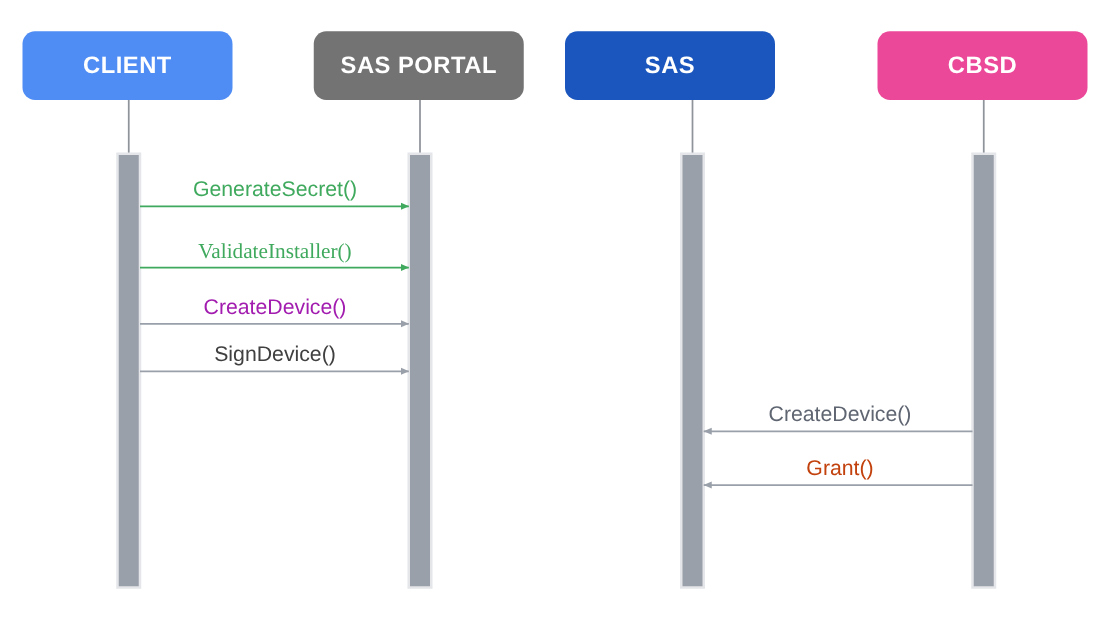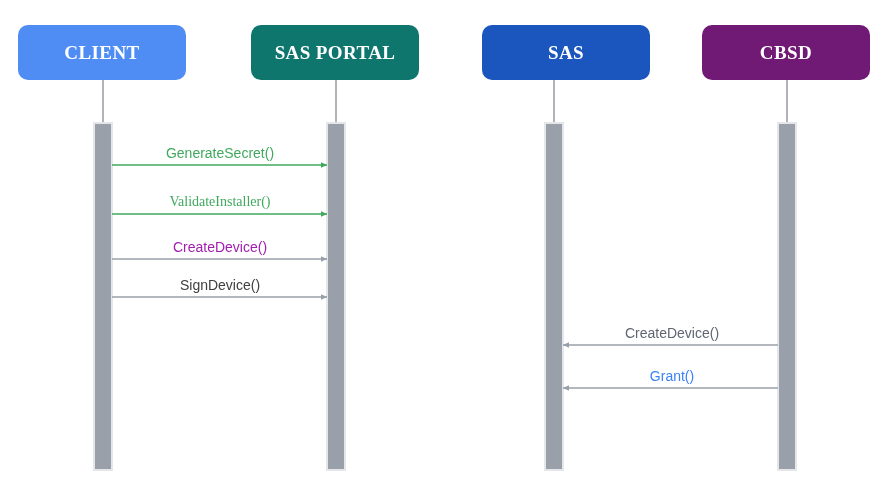--- a/index.html
+++ b/index.html
@@ -28,31 +28,31 @@
     position: absolute;
     border-radius: 10px;
     display: flex;
     align-items: center;
     justify-content: center;
     box-sizing: border-box;
     color: #ffffff;
     font-weight: bold;
     font-size: 19px;
     letter-spacing: 0.4px;
-    font-family: Liberation Serif, serif;
+    font-family: Liberation Sans, sans-serif;
     user-select: none;
   }
   .actor-label {
     display: block;
     text-align: center;
     line-height: 1;
   }
   .msg-label {
     position: absolute;
-    font-size: 14px;
+    font-size: 17px;
     font-family: "Liberation Sans", sans-serif;
     white-space: nowrap;
     transform: translate(-50%, -100%);
     line-height: 1;
     user-select: none;
   }
 </style>
 </head>
 <body>
 
@@ -93,32 +93,32 @@
         <line x1="112" x2="327" y1="297" y2="297" stroke="#9aa0a9" stroke-width="1.4" marker-end="url(#arrow-right-gray)"></line>
         <line x1="778" x2="563" y1="345" y2="345" stroke="#9aa0a9" stroke-width="1.4" marker-end="url(#arrow-left-gray)"></line>
         <line x1="778" x2="563" y1="388" y2="388" stroke="#9aa0a9" stroke-width="1.4" marker-end="url(#arrow-left-gray)"></line>
       </g>
   </svg>
 
   <div id="actors-layer">
       <div class="actor-box" style="left: 18px; top: 25px; width: 168px; height: 55px; background: rgb(79, 141, 245);">
         <span class="actor-label">CLIENT</span>
       </div>
-      <div class="actor-box" style="left: 251px; top: 25px; width: 168px; height: 55px; background: #0f766e;">
+      <div class="actor-box" style="left: 251px; top: 25px; width: 168px; height: 55px; background: #737373;">
         <span class="actor-label">SAS PORTAL</span>
       </div>
-      <div class="actor-box" style="left: 482px; top: 25px; width: 168px; height: 55px; background: rgb(26, 86, 189);">
+      <div class="actor-box" style="left: 452px; top: 25px; width: 168px; height: 55px; background: rgb(26, 86, 189);">
         <span class="actor-label">SAS</span>
       </div>
-      <div class="actor-box" style="left: 702px; top: 25px; width: 168px; height: 55px; background: #701a75;">
+      <div class="actor-box" style="left: 702px; top: 25px; width: 168px; height: 55px; background: #ec4899;">
         <span class="actor-label">CBSD</span>
       </div>
     </div>
   <div id="labels-layer">
       <div class="msg-label" style="left: 220px; top: 160px; color: rgb(63, 169, 93);">GenerateSecret()</div>
       <div class="msg-label" style="left: 220px; top: 209px; color: rgb(63, 169, 93); font-family: Liberation Serif, serif;">ValidateInstaller()</div>
       <div class="msg-label" style="left: 220px; top: 254px; color: #a21caf;">CreateDevice()</div>
       <div class="msg-label" style="left: 220px; top: 292px; color: #404040;">SignDevice()</div>
       <div class="msg-label" style="left: 672px; top: 340px; color: rgb(95, 102, 114);">CreateDevice()</div>
-      <div class="msg-label" style="left: 672px; top: 383px; color: #3b82f6;">Grant()</div>
+      <div class="msg-label" style="left: 672px; top: 383px; color: #c2410c;">Grant()</div>
     </div>
 
 </div>
 
 </body></html>

